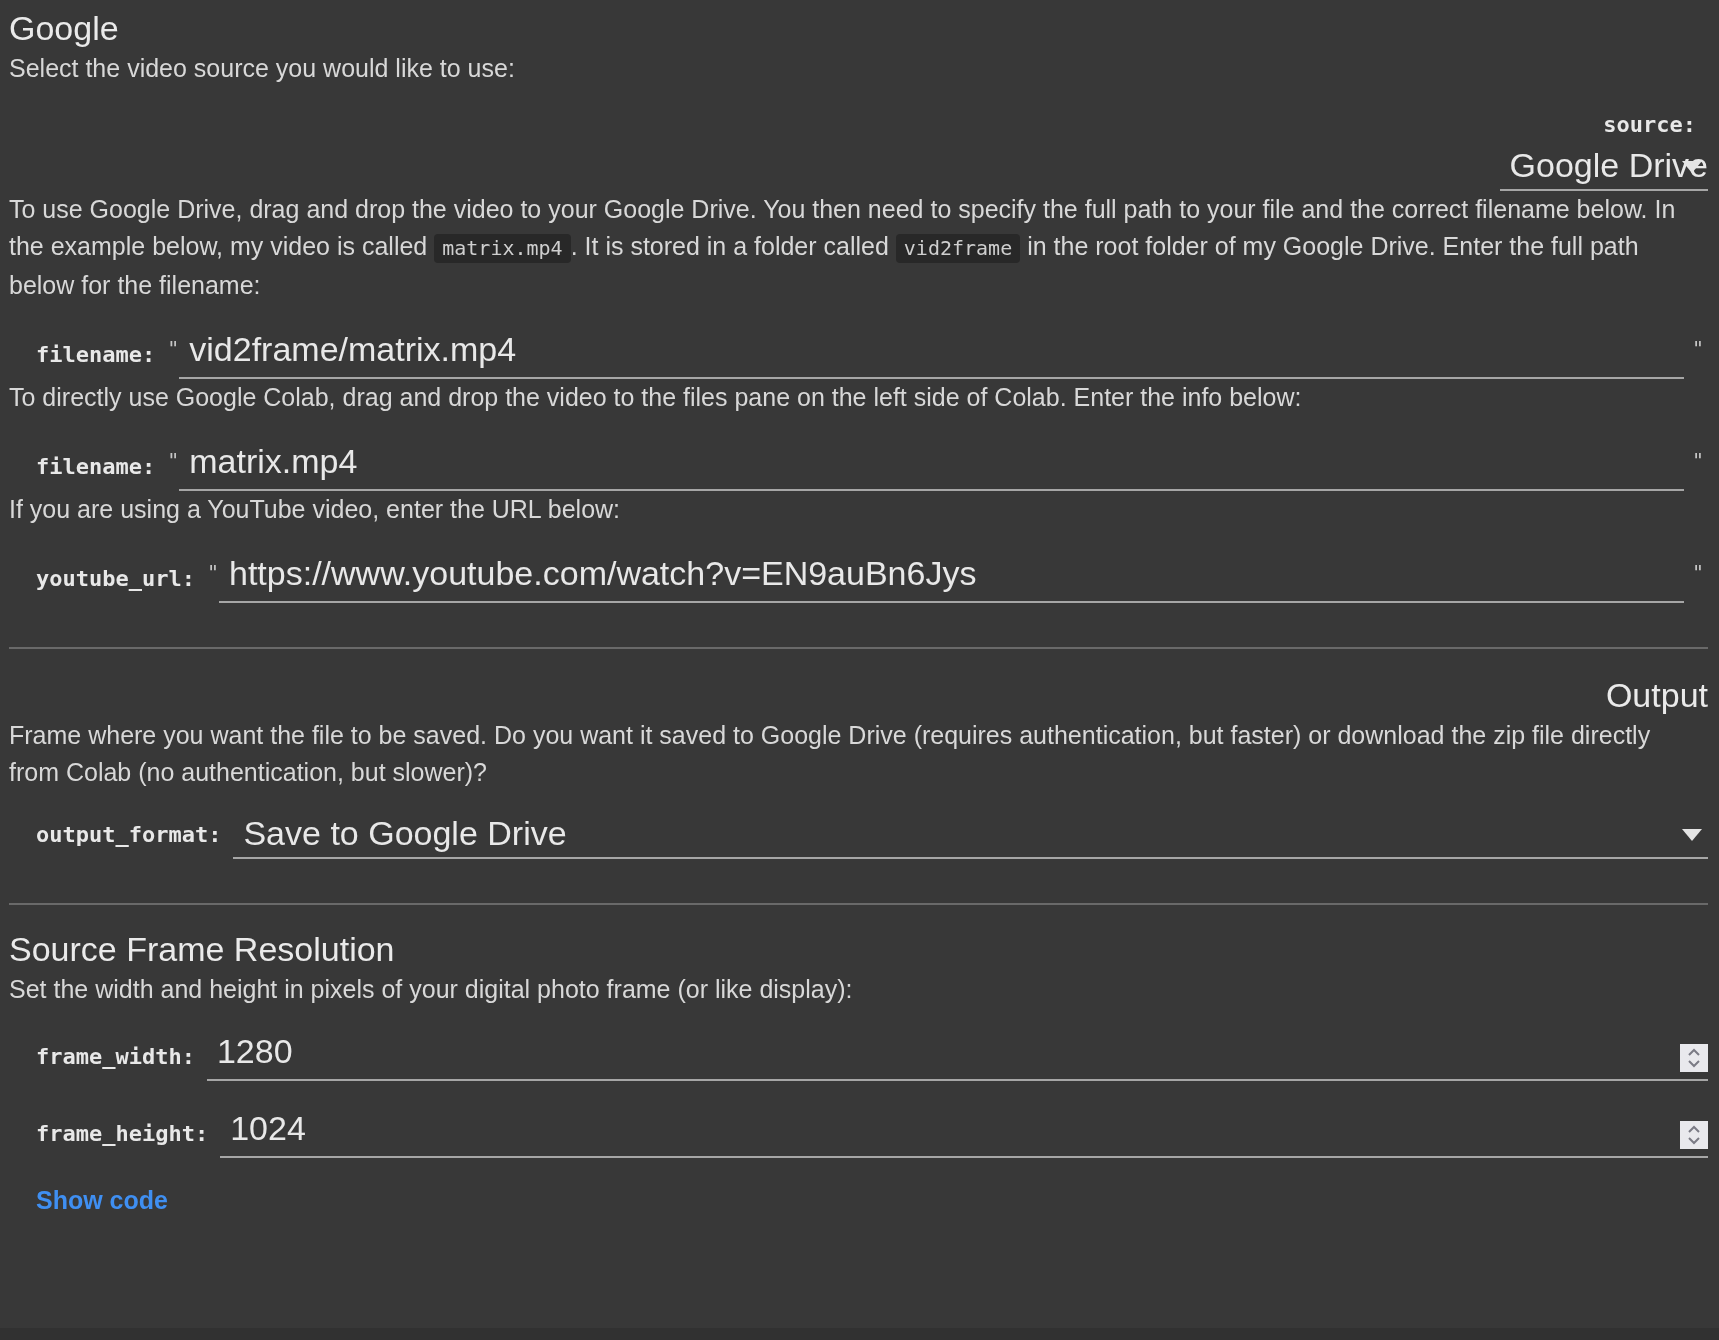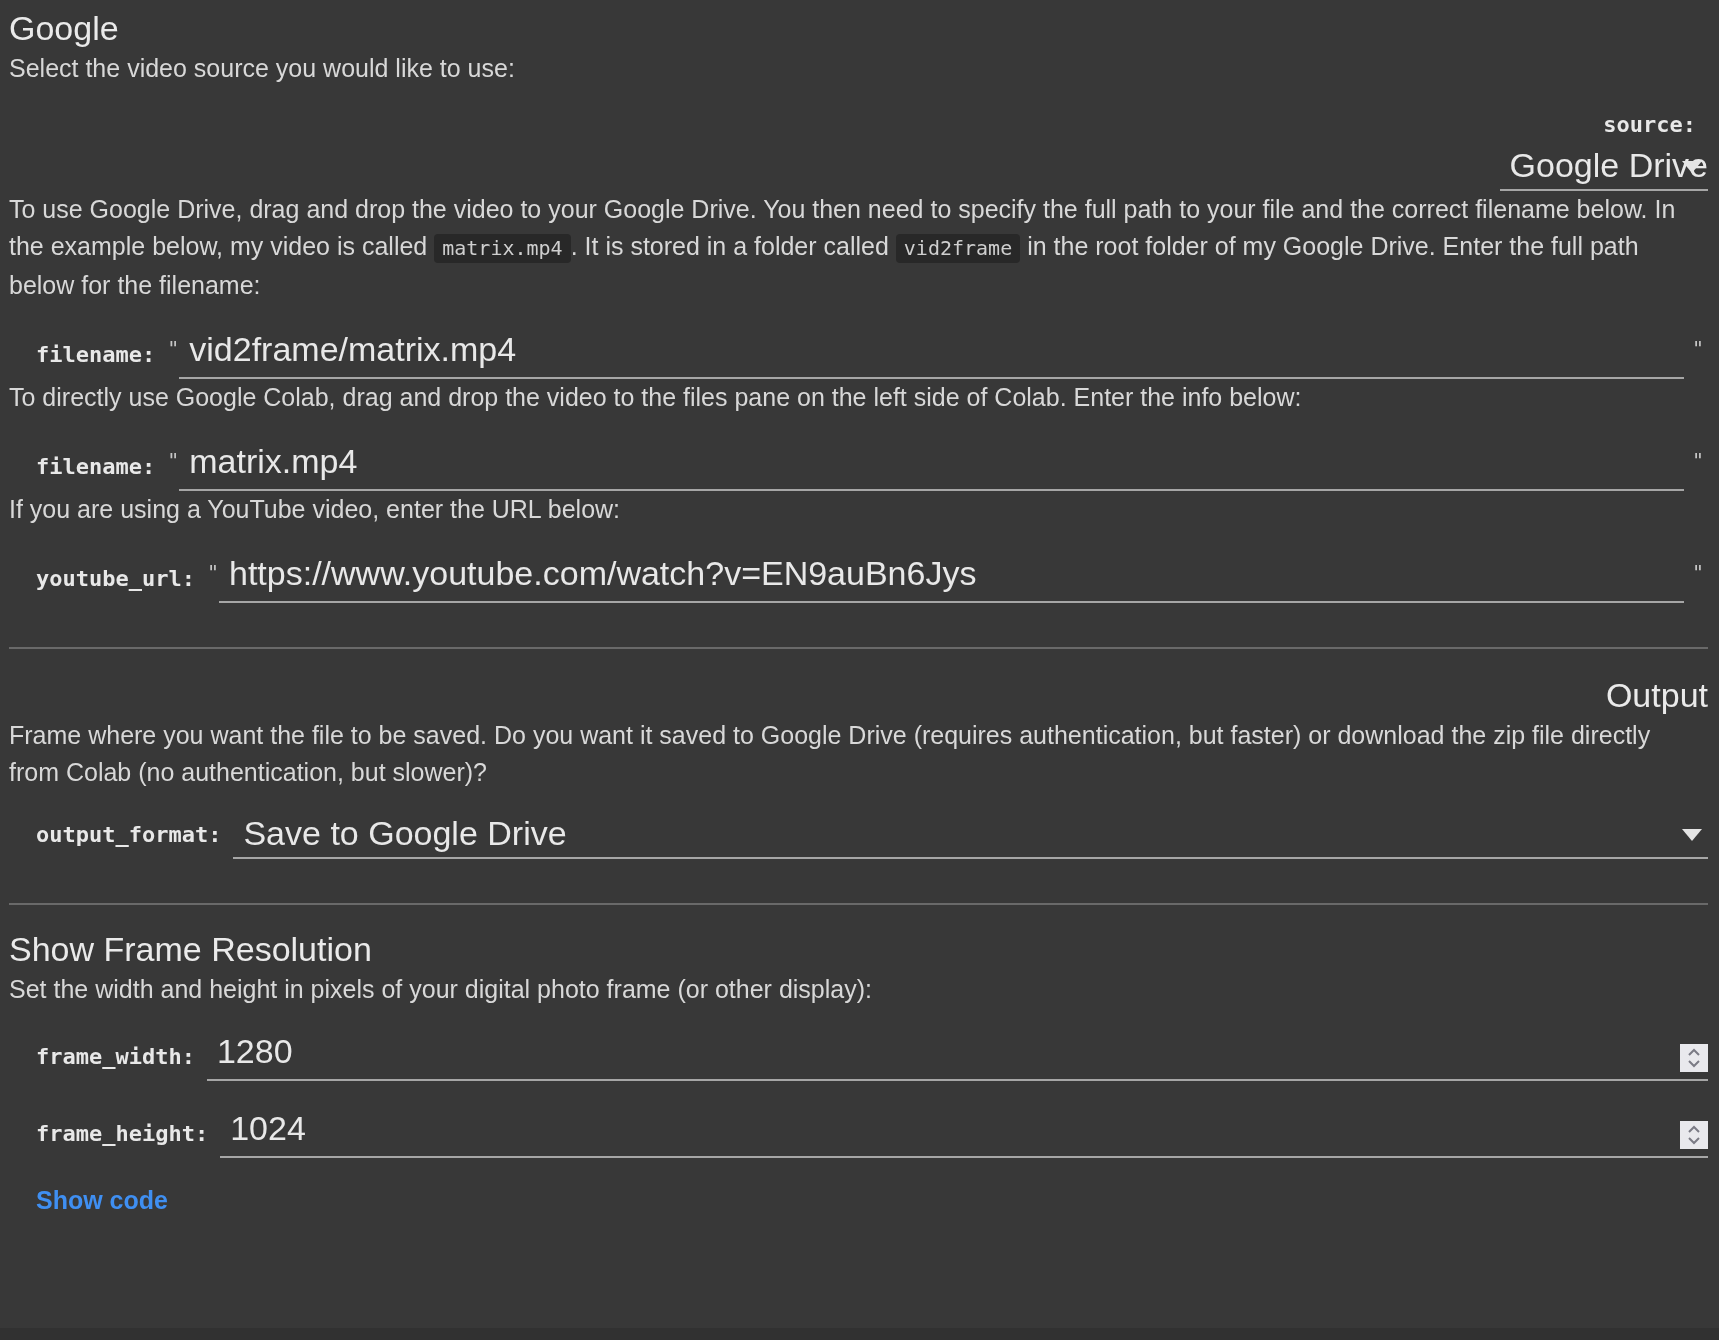--- a/index.html
+++ b/index.html
@@ -172,23 +172,23 @@
     <span class="field-label">output_format:</span>
     <div class="input-wrap">
       <span class="select-value">Save to Google Drive</span>
       <span class="caret-down"></span>
     </div>
   </div>
 
   <hr class="divider">
 
   
-  <h1 class="section-title mt2">Show Frame Resolution</h1>
-
-  <p class="body-text mt-pres">Set the width and height in pixels of your digital photo frame (or other display):</p>
+  <h1 class="section-title mt2">Source Frame Resolution</h1>
+
+  <p class="body-text mt-pres">Set the width and height in pixels of your digital photo frame (or like display):</p>
 
   <div class="form-row mt-fw">
     <span class="field-label">frame_width:</span>
     <div class="input-wrap">
       <input class="text-input number-input" type="text" value="1280" style="">
       <span class="spinner">
         <svg width="16" height="22" viewBox="0 0 16 22">
           <polyline points="3,8 8,3 13,8" fill="none" stroke="#7b7b85" stroke-width="2"></polyline>
           <polyline points="3,14 8,19 13,14" fill="none" stroke="#7b7b85" stroke-width="2"></polyline>
         </svg>

